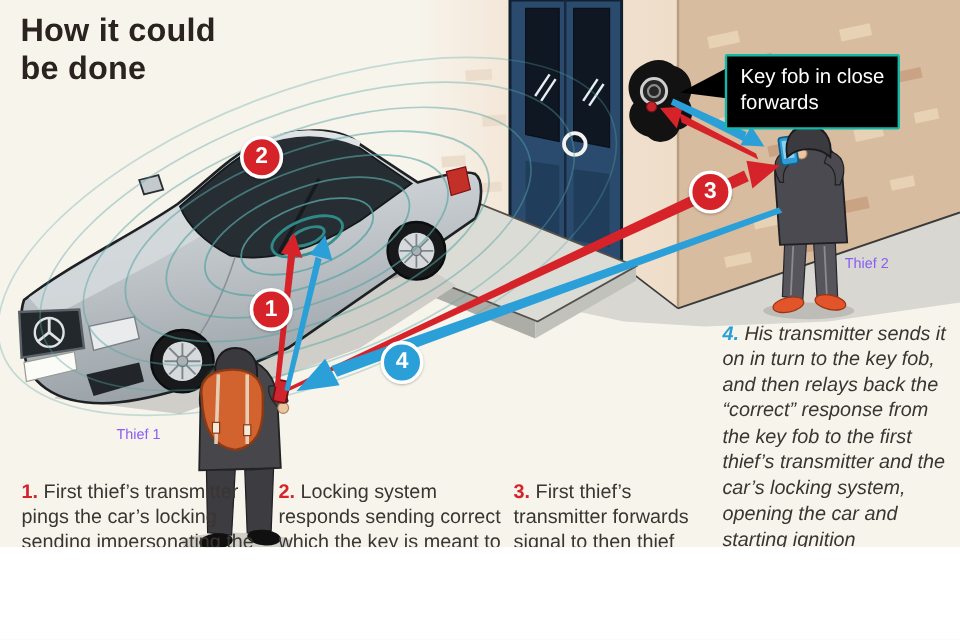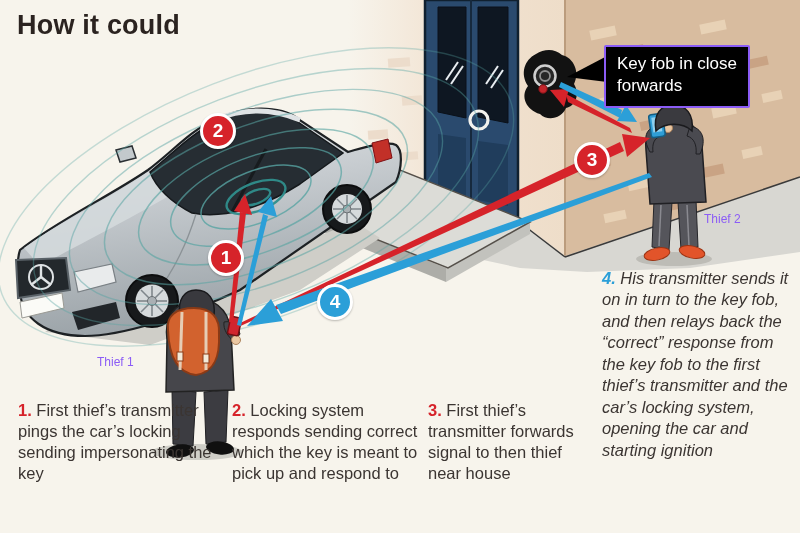--- a/index.html
+++ b/index.html
@@ -1,29 +1,29 @@
 <!DOCTYPE html>
 <html><head>
 <meta charset="utf-8">
 <style>
   html,body{margin:0;padding:0;background:#ffffff;}
   .stage{
-    position:relative;width:800px;height:533px;overflow:hidden;
+    position:relative;width:800px;height:456px;overflow:hidden;
     background:#f7f4ec;
     font-family:"Liberation Sans", sans-serif;
   }
   .scene{position:absolute;left:0;top:0;width:800px;height:533px;}
   .title{
     position:absolute;left:17px;top:10px;
     font-size:27px;font-weight:bold;color:#2b2320;line-height:1.18;
     letter-spacing:.2px;
   }
   .callout{
     position:absolute;left:604px;top:45px;
-    background:#000;color:#fff;border:2px solid #8b5cf6;
+    background:#000;color:#fff;border:2px solid #14b8a6;
     padding:6px 11px 8px 11px;font-size:17px;line-height:1.32;
     white-space:nowrap;border-radius:2px;
   }
   .fig-label{position:absolute;font-size:12px;color:#8b5cf6;}
   .fig-label.t1{left:97px;top:355px;text-align:center;}
   .fig-label.t2{left:704px;top:212px;}
   .marker{
     position:absolute;width:30px;height:30px;border-radius:50%;
     border:3px solid #fff;color:#fff;font-size:19px;font-weight:bold;
     display:flex;align-items:center;justify-content:center;
@@ -256,20 +256,21 @@
         <polygon points="559,87 561,82 622,110 620,118"></polygon>
         <polygon points="637,122 617,121 626,105"></polygon>
       </g>
     </g>
 
     <polygon points="607,56 607,82 567,77" fill="#000000"></polygon>
   </svg>
 
   <div class="title">
     <div>How it could</div>
+    <div>be done</div>
   </div>
 
   <div class="callout">
     <div>Key fob in close</div>
     <div>forwards</div>
   </div>
 
   <div class="fig-label t1">Thief 1</div>
   <div class="fig-label t2">Thief 2</div>
 

